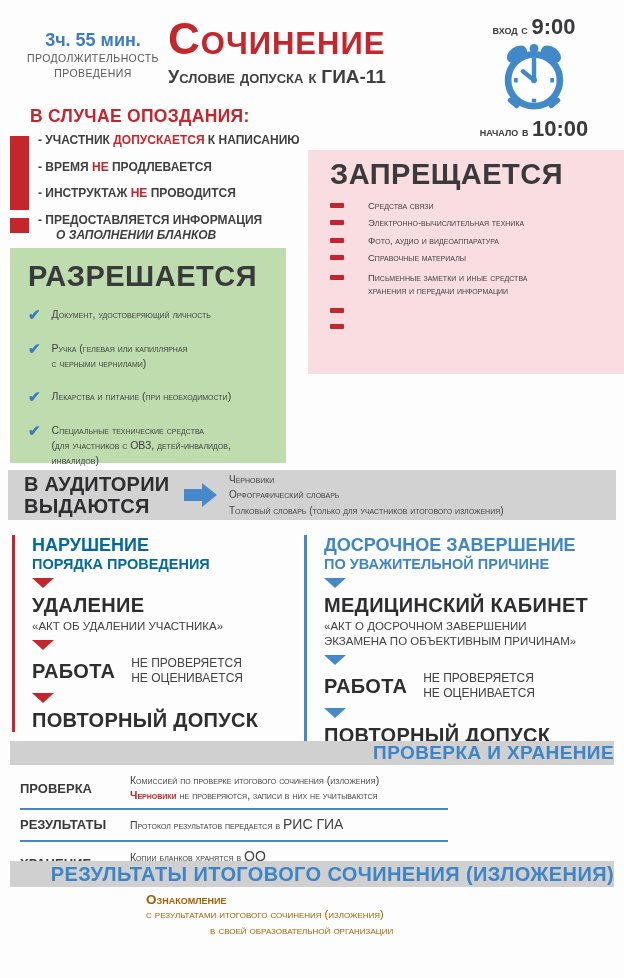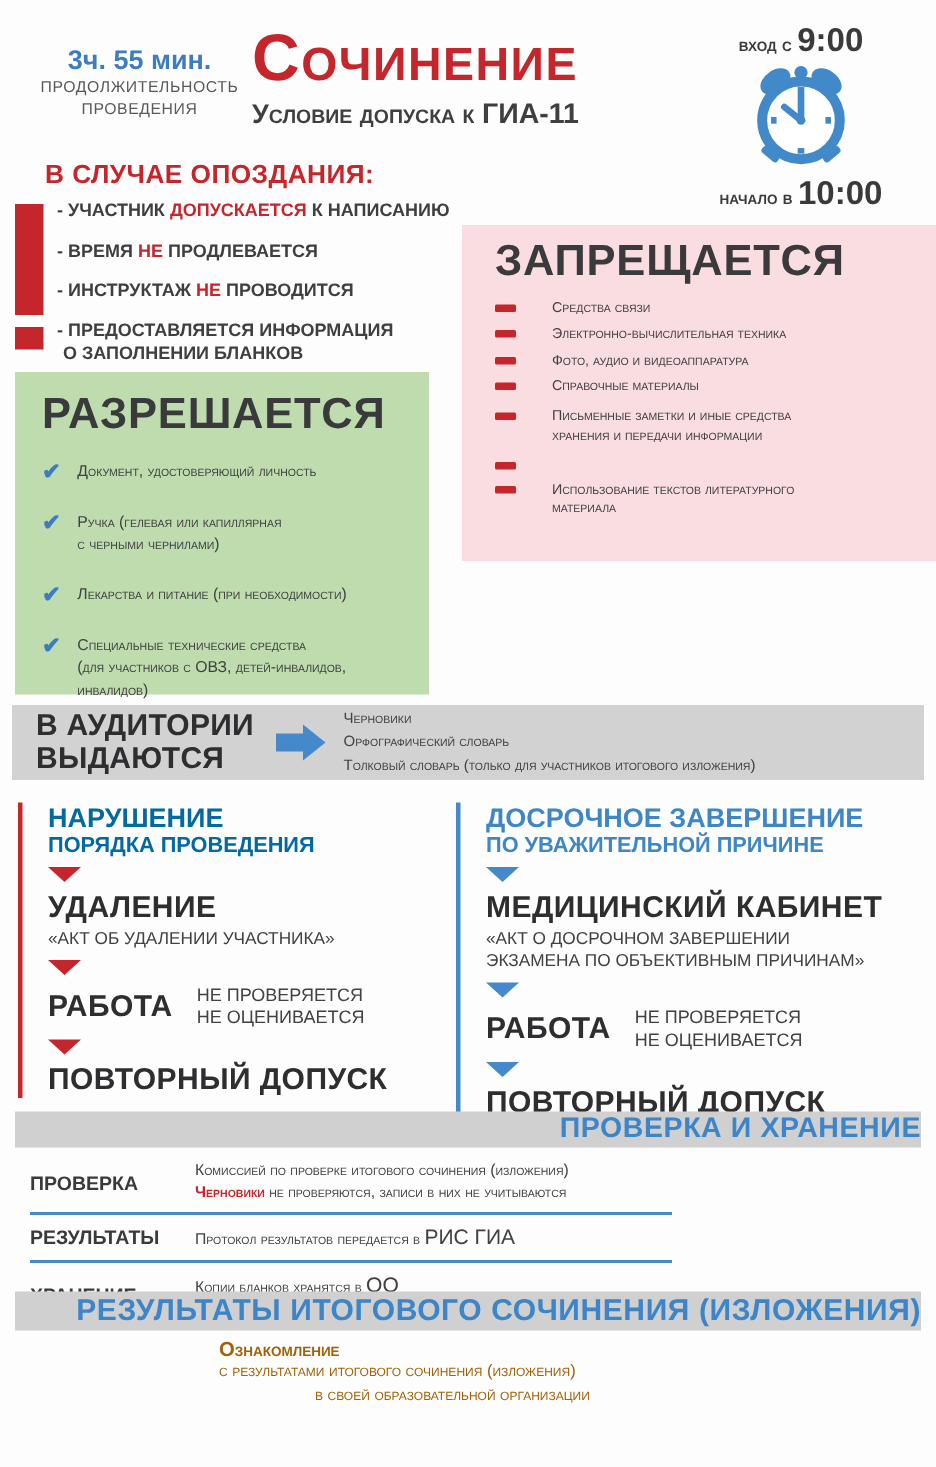--- a/index.html
+++ b/index.html
@@ -23,21 +23,21 @@
   .clock-svg { display:block; margin:1px auto; }
 
   
   .late-heading { left:30px; top:106px; color:#c4262c; font-weight:bold; font-size:17.5px; letter-spacing:.3px; }
   .exclamation { left:10px; top:136px; width:19px; }
   .exc-bar { width:19px; height:74px; background:#c4262c; }
   .exc-dot { width:19px; height:15px; margin-top:8px; background:#c4262c; }
   .late-list { left:38px; top:133px; width:272px; }
   .late-item { font-size:12px; font-weight:bold; color:#3f3f41; margin-bottom:11px; line-height:1.3; }
   .late-item .hl { color:#c4262c; }
-  .late-line2 { margin-left:4px; }
+  .late-line2 { margin-left:18px;font-style:italic; }
 
   
   .green-box { left:10px; top:248px; width:276px; height:215px; background:#bedcae; padding:12px 10px 0 18px; }
   .box-heading { font-size:29px; font-weight:bold; color:#3a3a3c; letter-spacing:.5px; margin-bottom:14px; }
   .allowed-item { display:flex; gap:11px; margin-bottom:19px; align-items:flex-start; }
   .check { color:#3e7cc1; font-size:15px; font-weight:bold; line-height:1; flex:none; }
   .allowed-text { font-size:10.5px; font-variant:small-caps; color:#414042; line-height:1.4; white-space:pre-line; }
 
   
   .pink-box { left:308px; top:150px; width:348px; height:224px; background:#f9dde0; padding:8px 10px 0 22px; }
@@ -202,22 +202,20 @@
     <div class="forbidden-item gap">
       <span class="dash"></span>
       <span class="forbidden-text">Письменные заметки и иные средства
 хранения и передачи информации</span>
     </div>
     <div class="forbidden-item gap">
       <span class="dash"></span>
     </div>
     <div class="forbidden-item gap">
       <span class="dash"></span>
-      <span class="forbidden-text">Использование текстов литературного
-материала</span>
     </div>
   </div>
 
   <div class="abs provided-bar">
     <div class="provided-heading">
       <div>В АУДИТОРИИ</div>
       <div>ВЫДАЮТСЯ</div>
     </div>
     <div class="arrow-icon">
       <div class="arrow-rect"></div>

